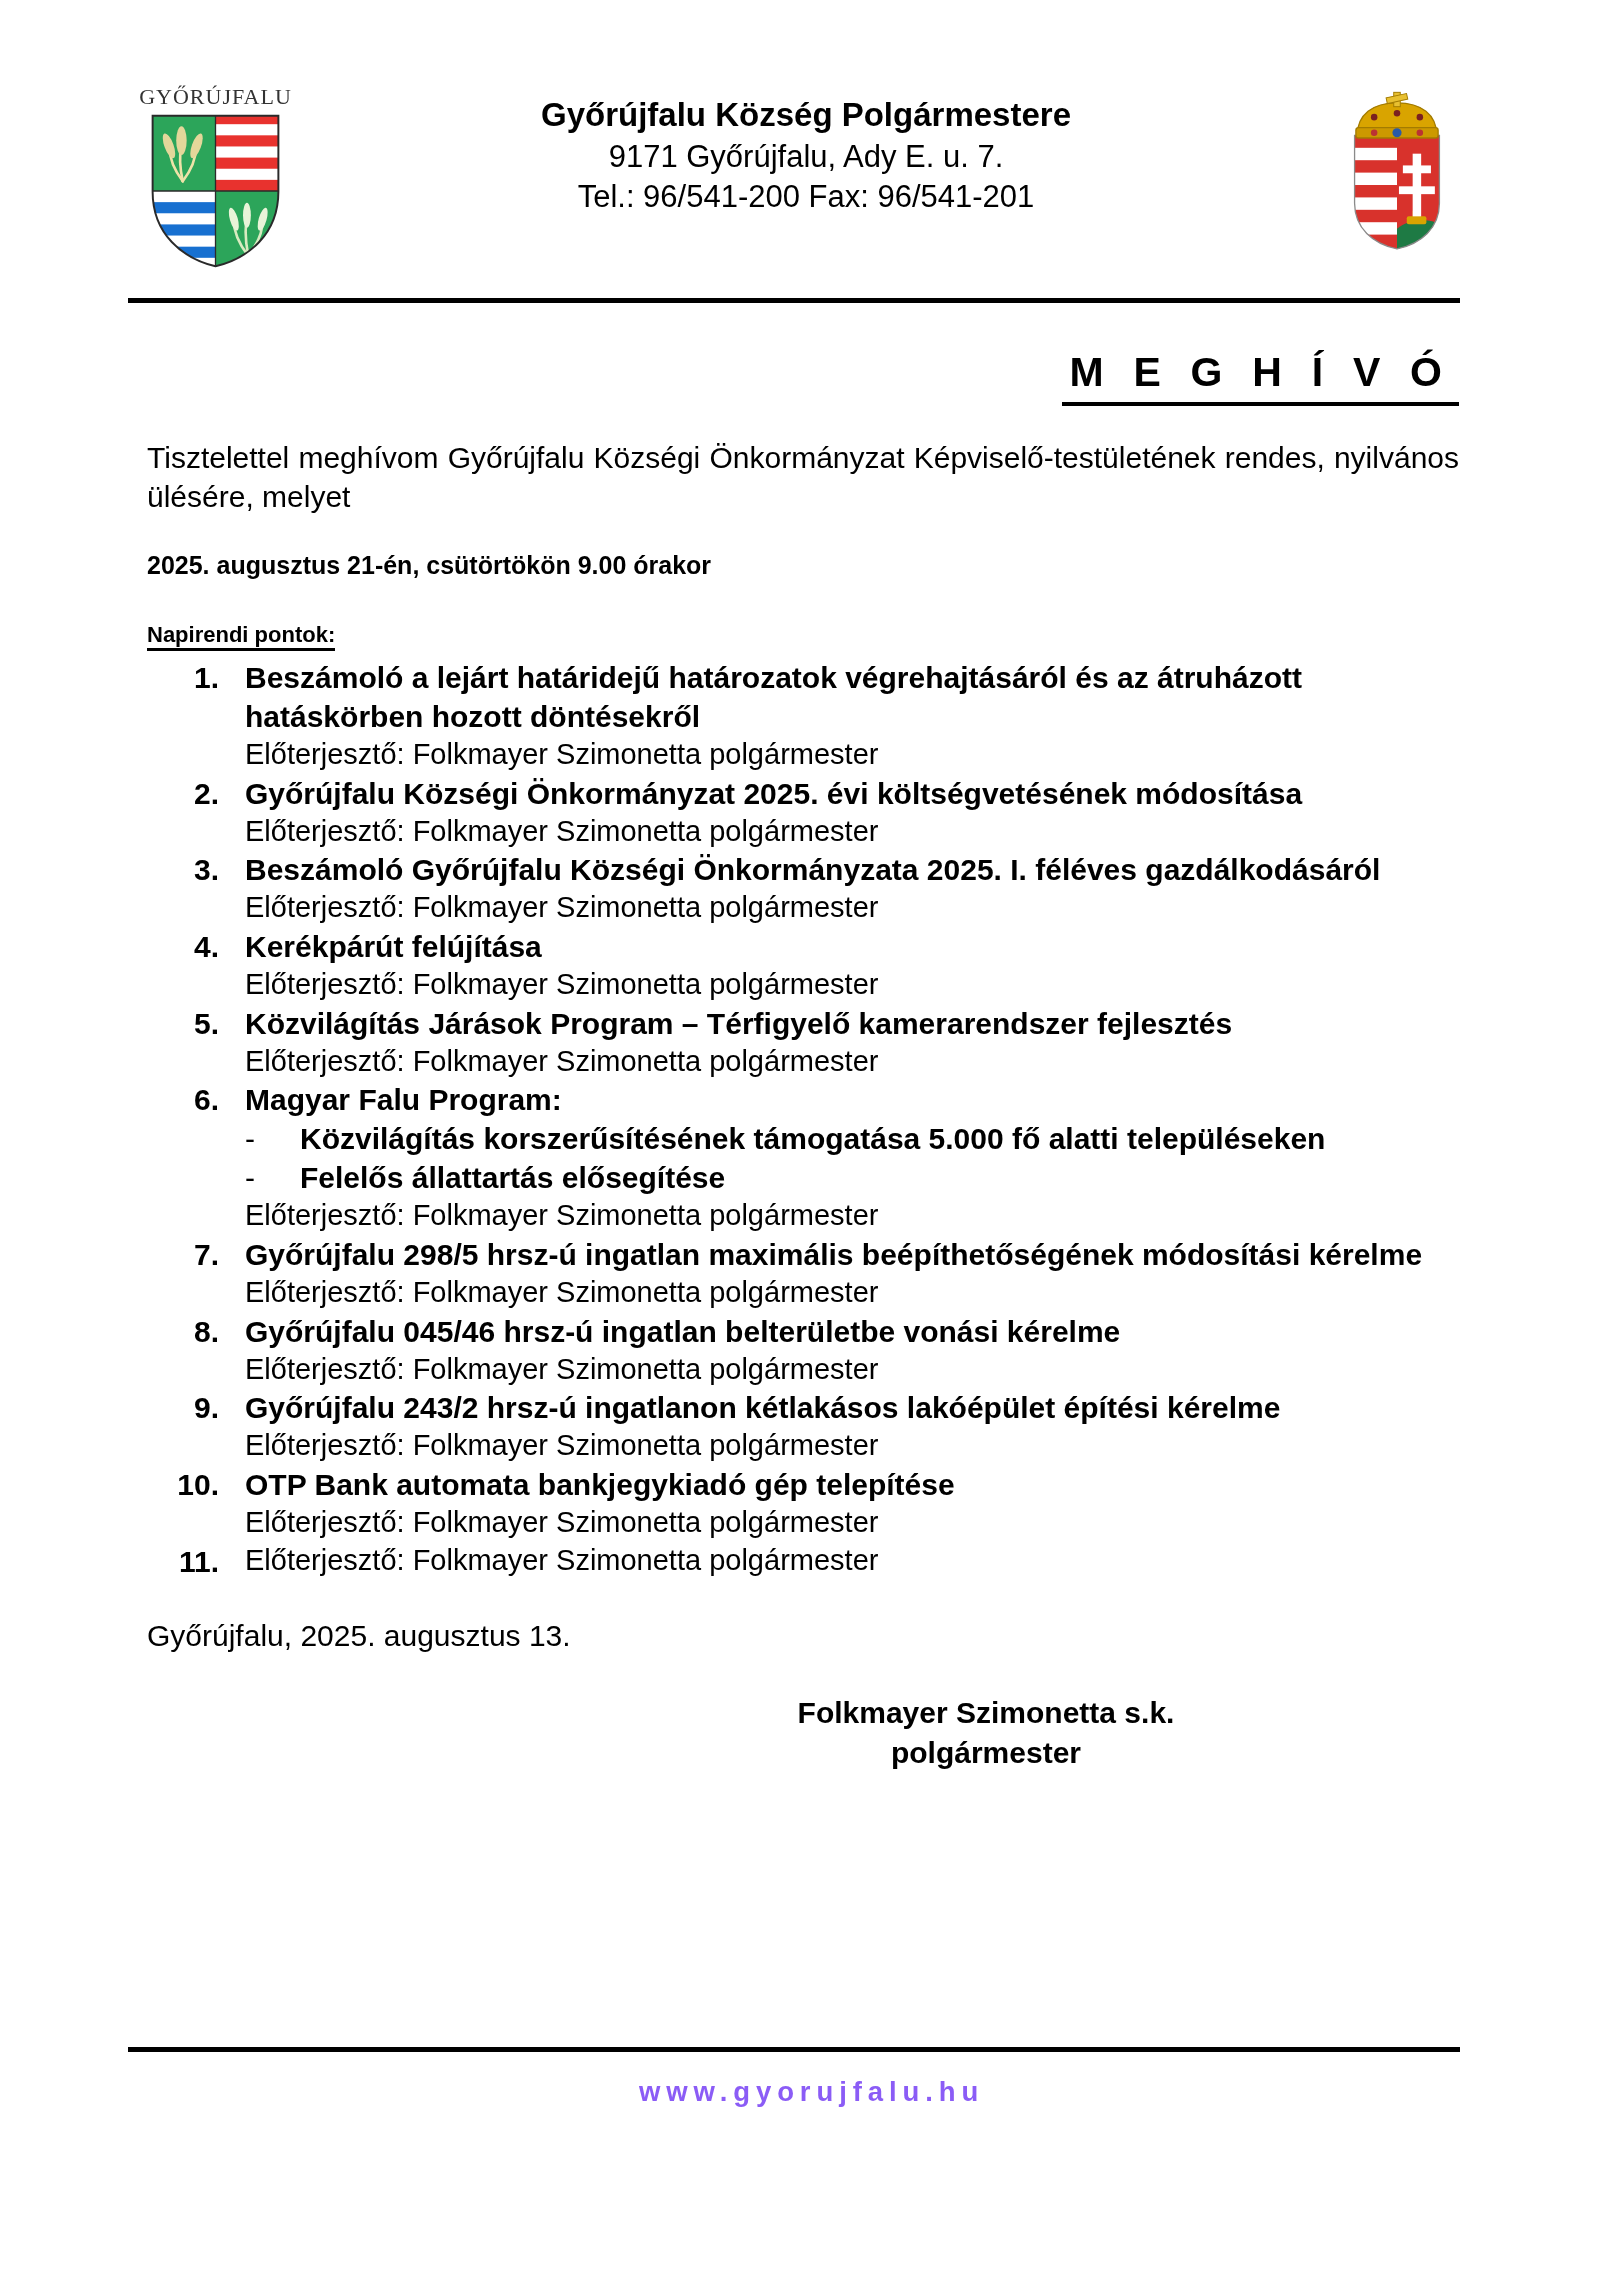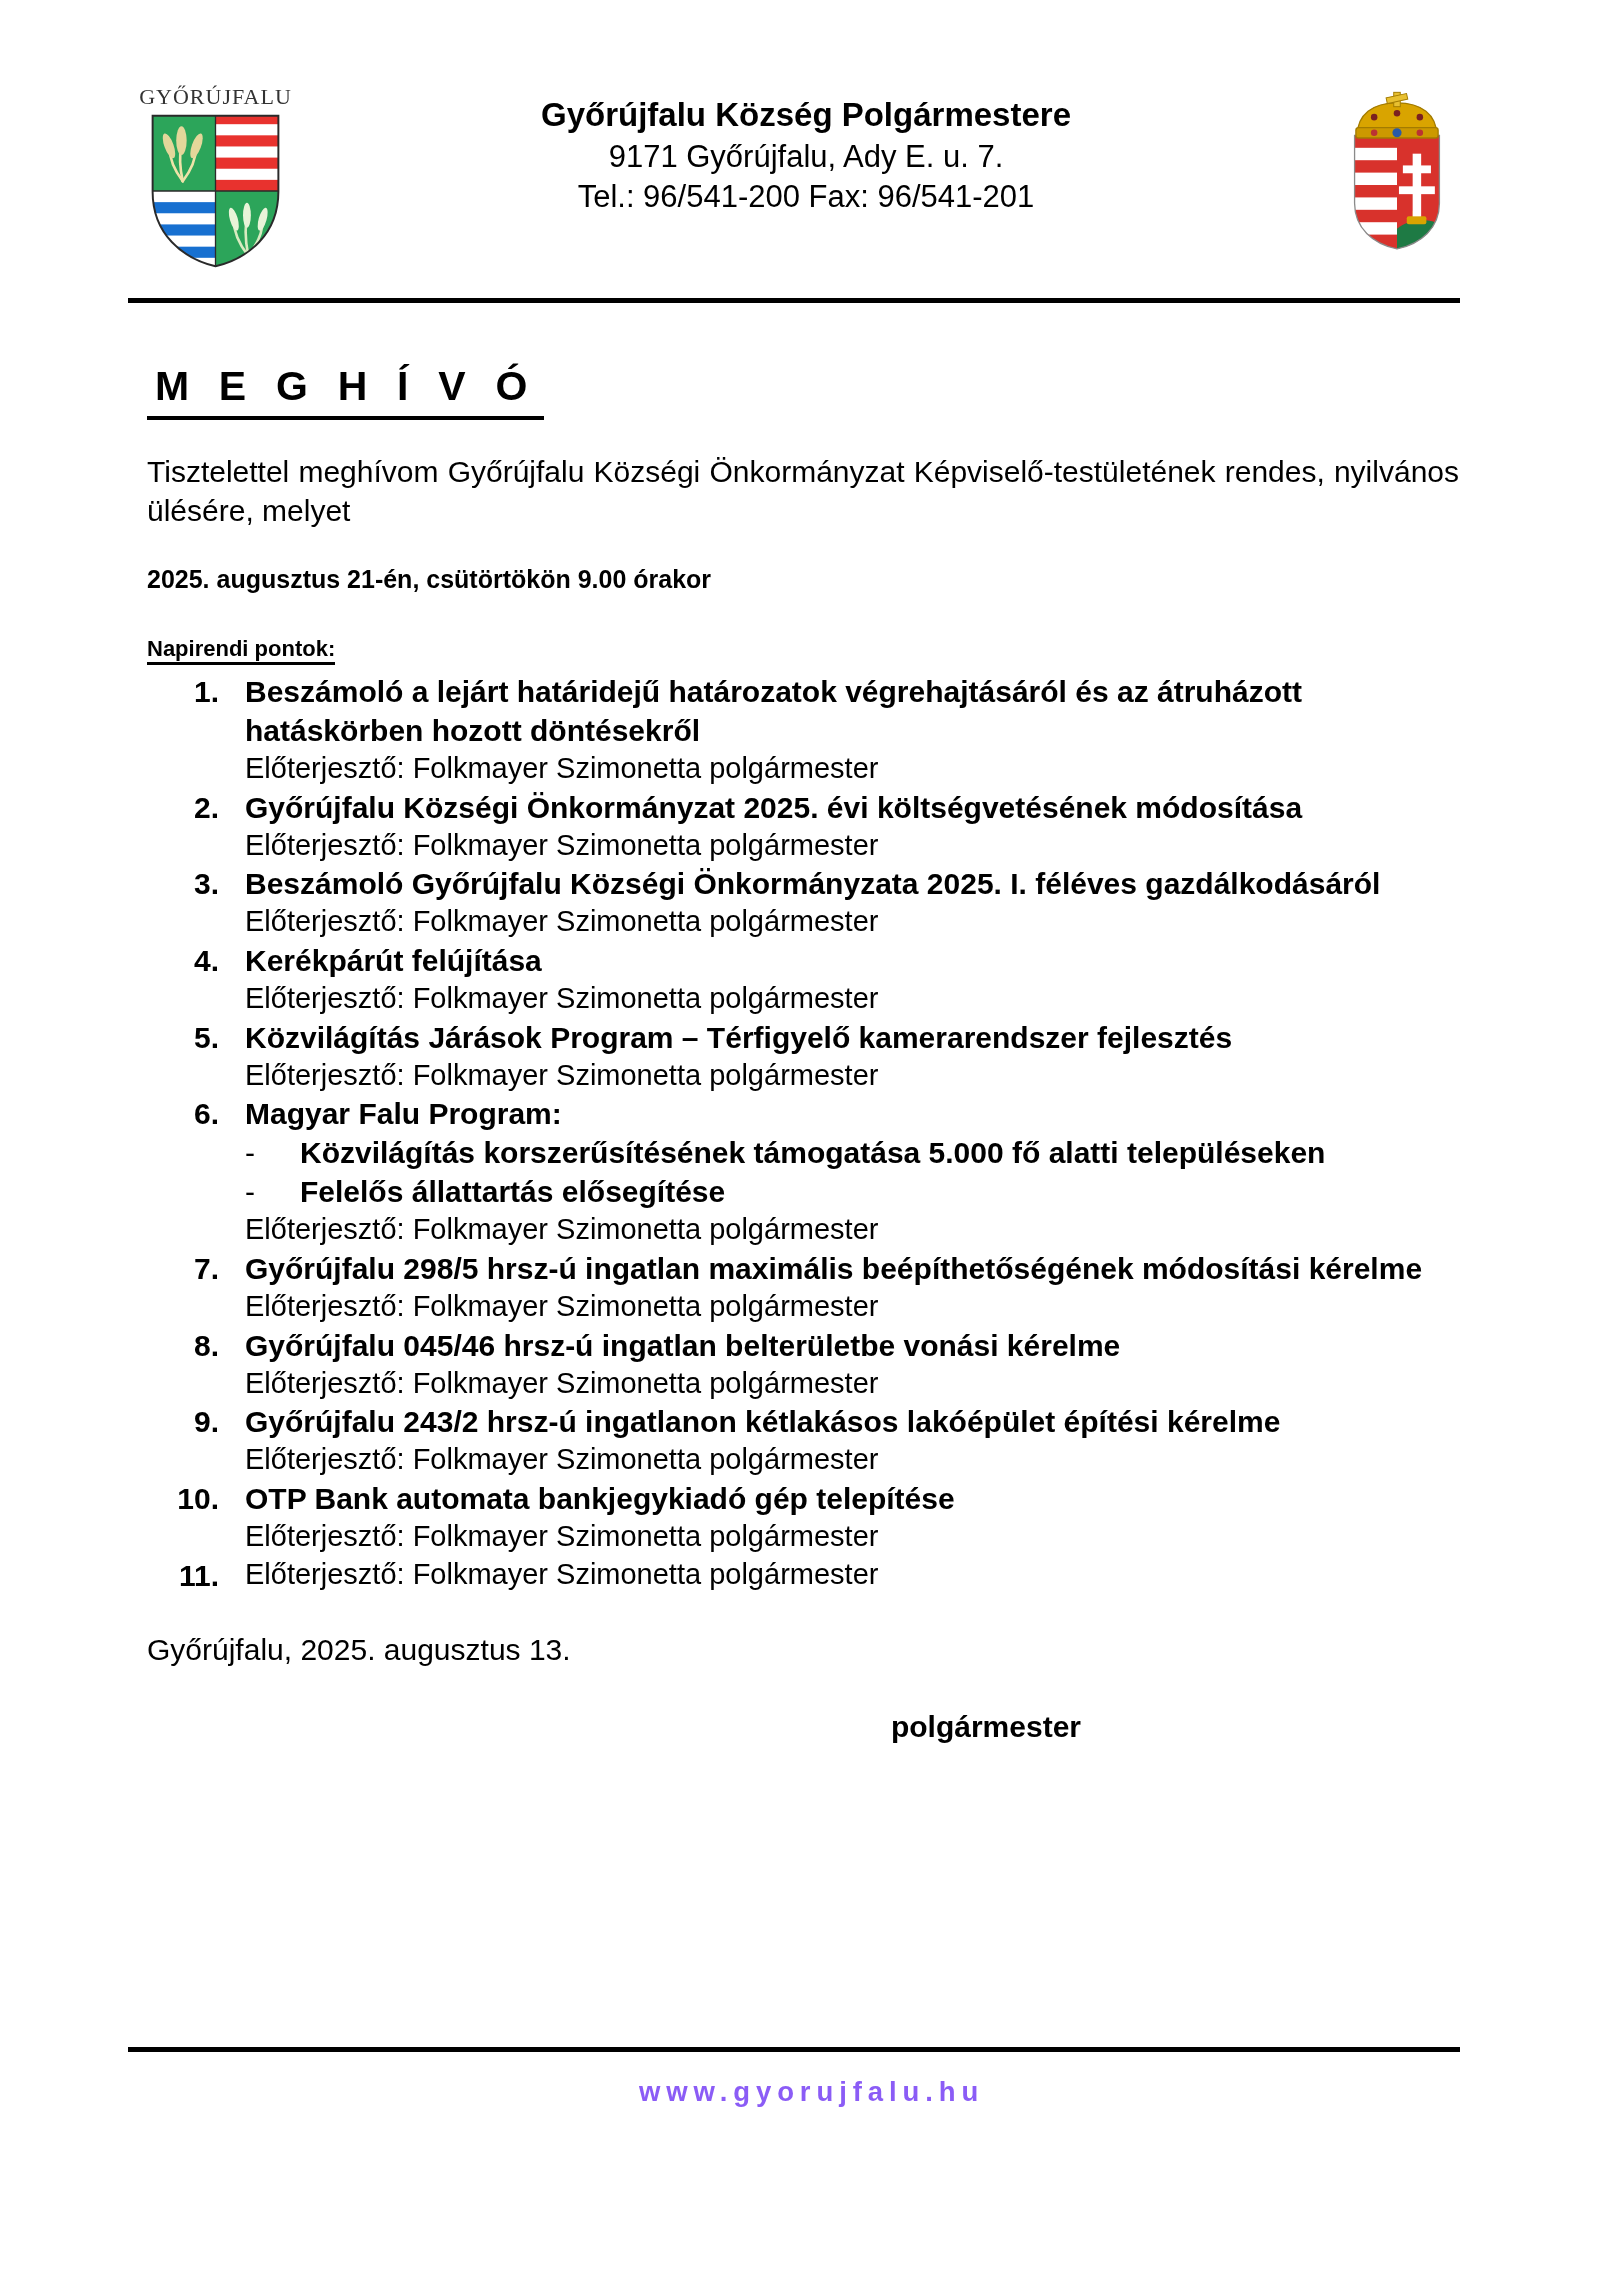--- a/index.html
+++ b/index.html
@@ -87,25 +87,25 @@
 
   
   .content {
     position: absolute;
     left: 147px;
     top: 327px;
     width: 1312px;
   }
 
   .doc-title {
-    text-align: left;
+    text-align: right;
     font-size: 41px;
     font-weight: bold;
     letter-spacing: 9.2px;
-    margin: 36px 0 0 0;
+    margin: 22px 0 0 0;
     padding: 0 0 3.9px 0;
     display: block;
   }
   .doc-title span.t {
     border-bottom: 4.6px solid #000000;
     padding: 0 7.9px 6.5px 7.9px;
   }
 
   .intro {
     font-size: 30px;
@@ -411,20 +411,21 @@
       <li>
         <span class="num">11.</span>
         <div class="presenter">Előterjesztő: Folkmayer Szimonetta polgármester</div>
       </li>
 
     </ol>
 
     <div class="place-date">Győrújfalu, 2025. augusztus 13.</div>
 
     <div class="signature">
+      <div>Folkmayer Szimonetta s.k.</div>
       <div>polgármester</div>
     </div>
 
   </div>
 
   <div class="rule rule-bottom"></div>
 
   <div class="footer-url" style="color:#8b5cf6;">www.gyorujfalu.hu</div>
 
 </div>

